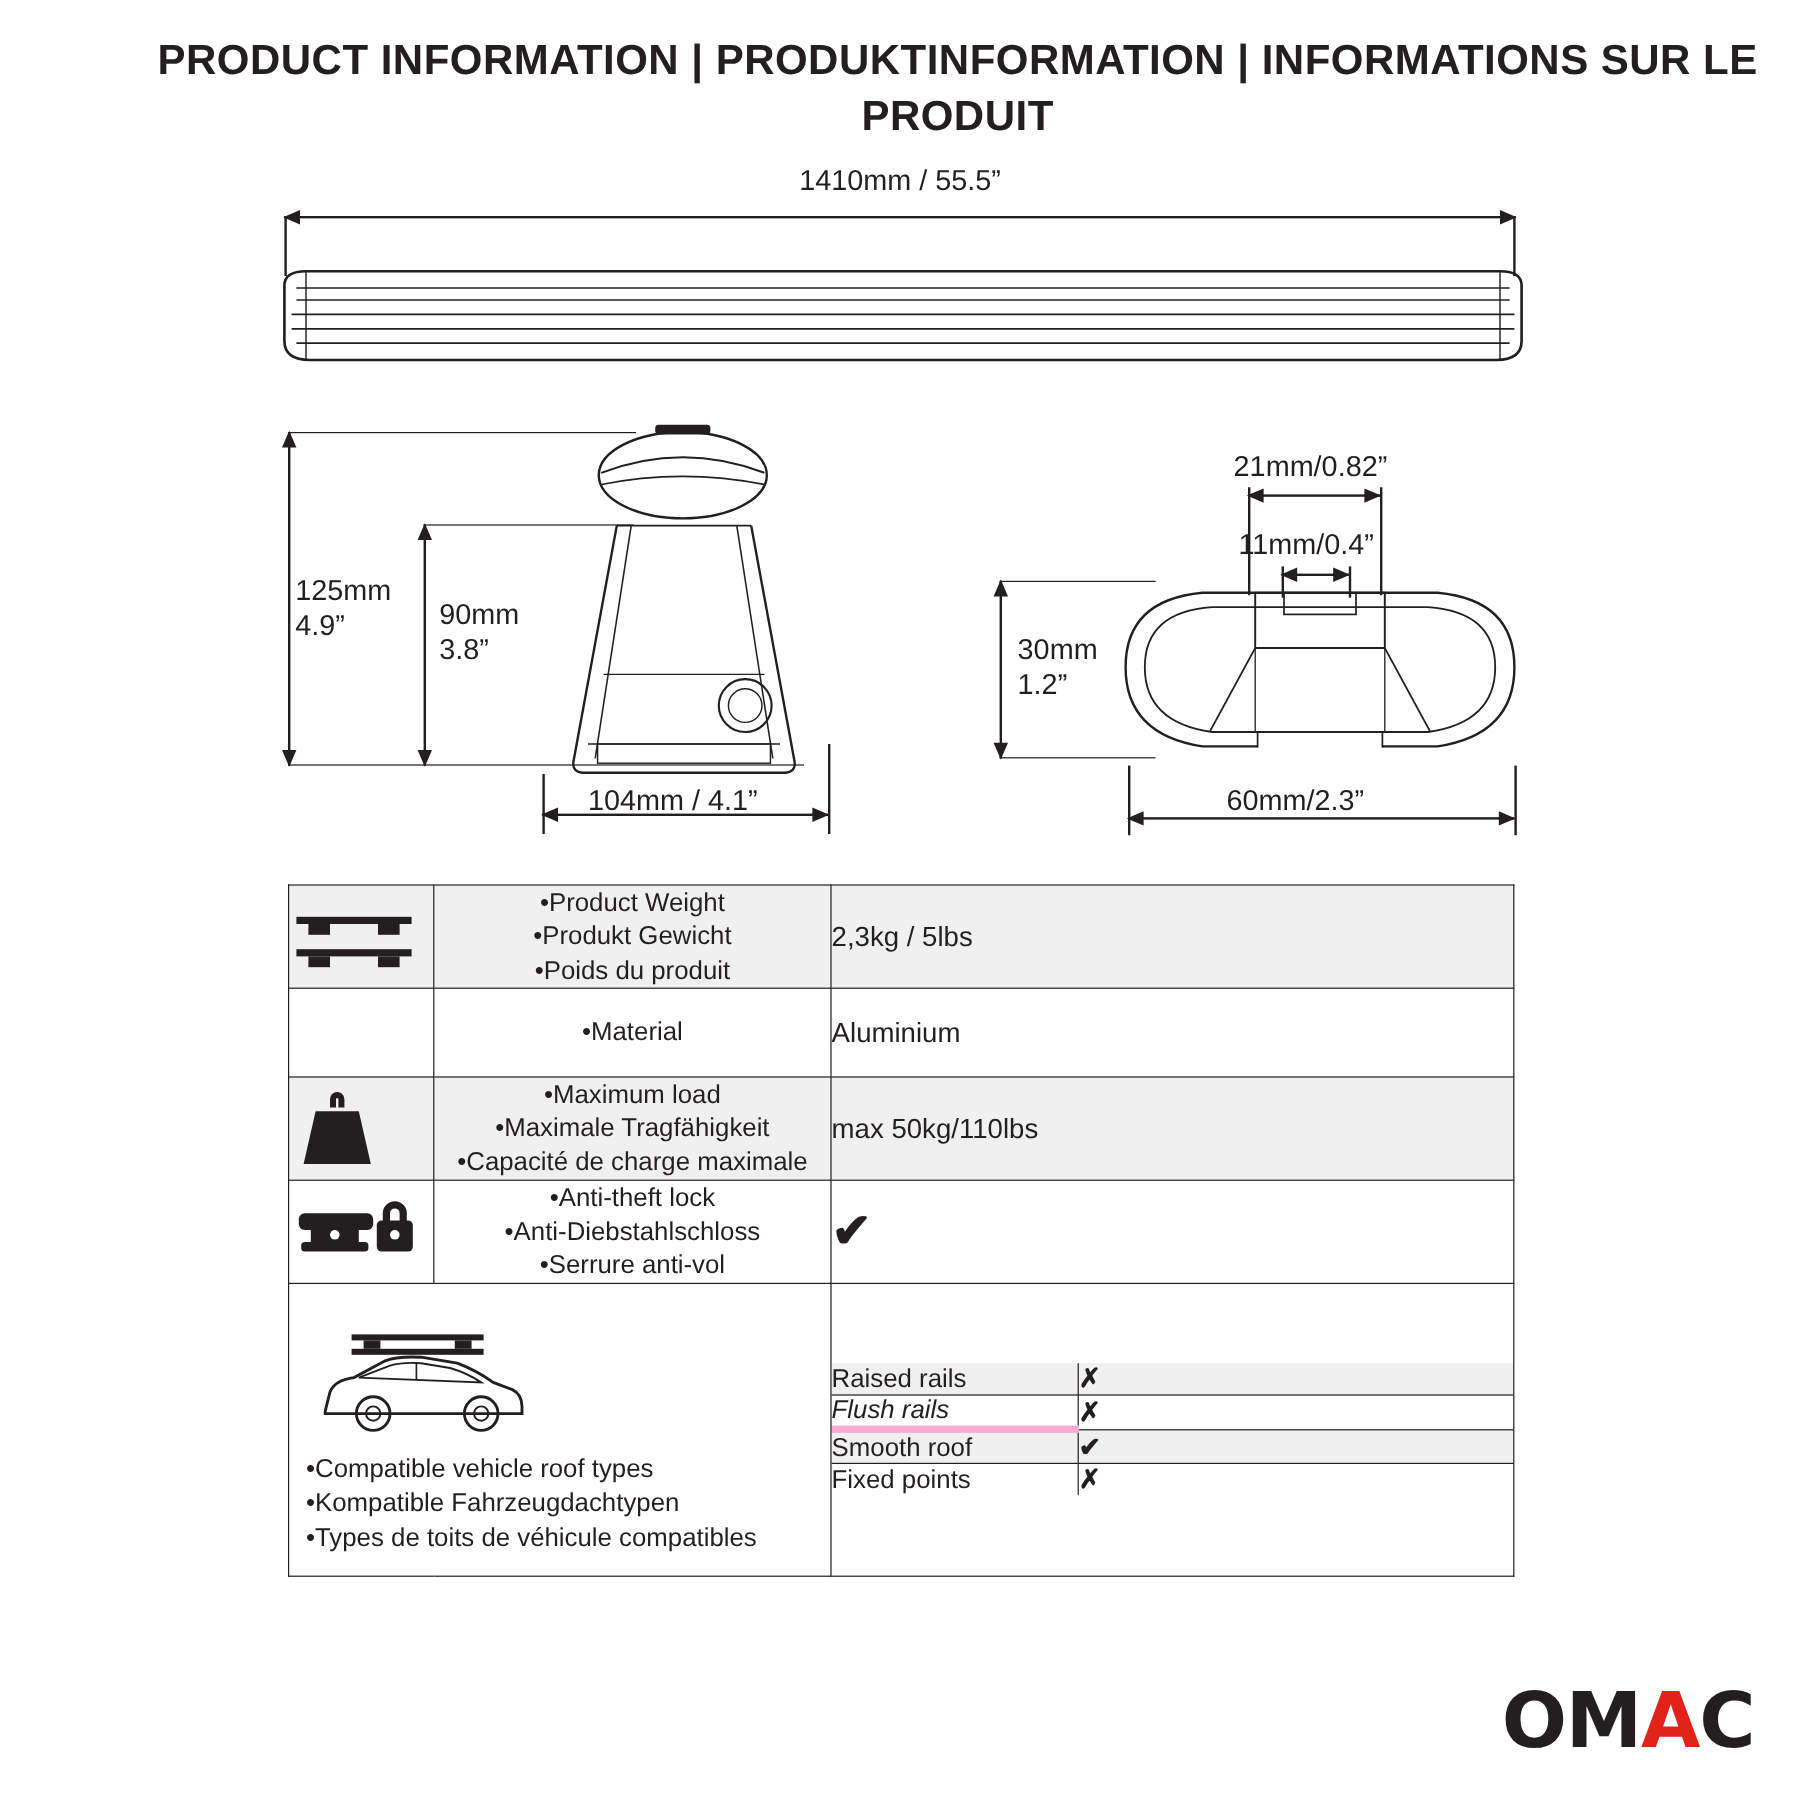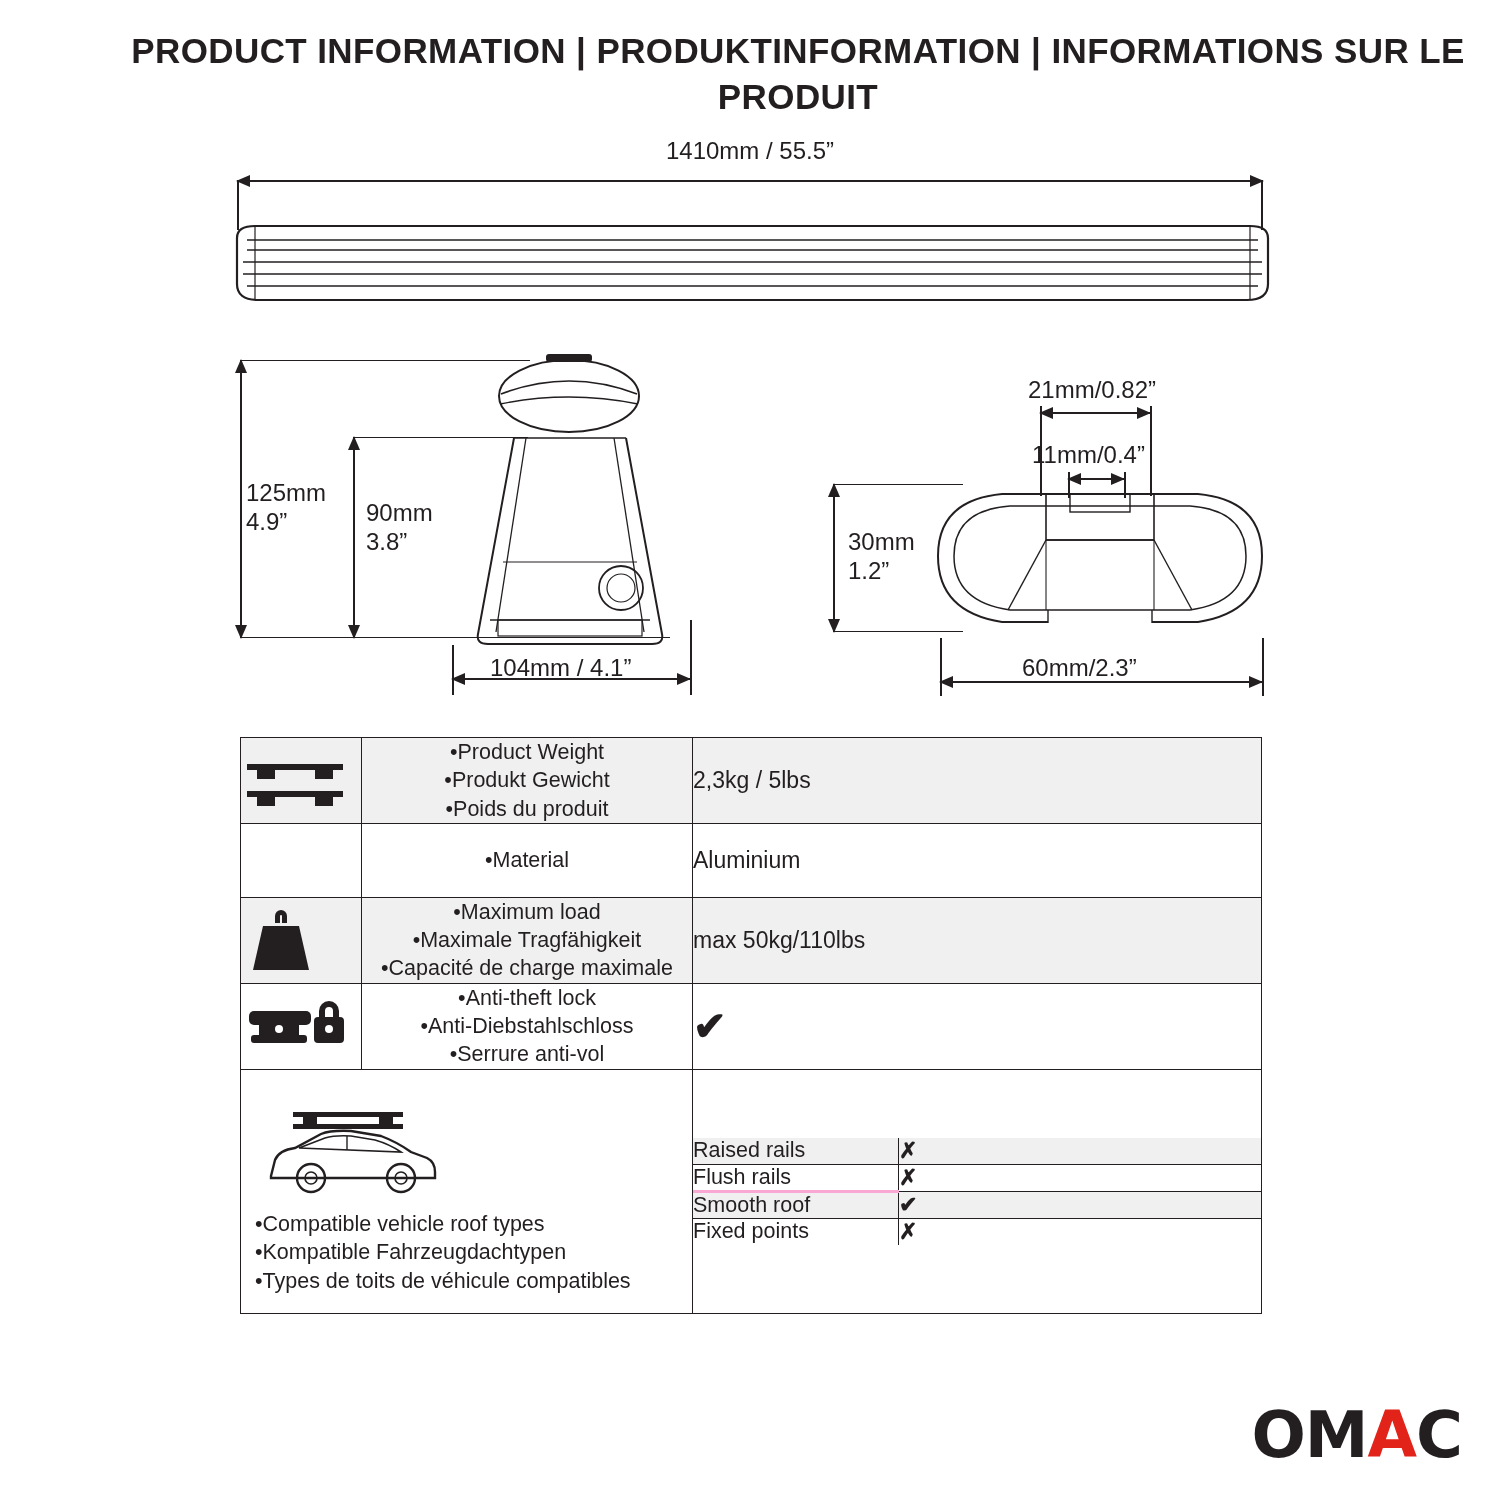--- a/index.html
+++ b/index.html
@@ -290,21 +290,21 @@
         <td colspan="2" style="padding:0;">
           <table style="width:100%;border-collapse:collapse;">
             <tbody>
               <tr>
                 <td class="sub-label shaded" style="border:none;border-bottom:1px solid #231f20;border-right:1px solid #231f20;">Raised rails</td>
                 <td class="sub-mark shaded" style="border:none;border-bottom:1px solid #231f20;">
                   <span class="mark">✗</span>
                 </td>
               </tr>
               <tr>
-                <td class="sub-label" style="border:none;border-bottom:3px solid #f9a8d4;border-right:1px solid #231f20;">Flush rails</td>
+                <td class="sub-label" style="border:none;border-bottom:6px solid #f9a8d4;border-right:1px solid #231f20;font-style:italic;">Flush rails</td>
                 <td class="sub-mark" style="border:none;border-bottom:1px solid #231f20;">
                   <span class="mark">✗</span>
                 </td>
               </tr>
               <tr>
                 <td class="sub-label shaded" style="border:none;border-bottom:1px solid #231f20;border-right:1px solid #231f20;">Smooth roof</td>
                 <td class="sub-mark shaded" style="border:none;border-bottom:1px solid #231f20;">
                   <span class="mark">✔</span>
                 </td>
               </tr>

